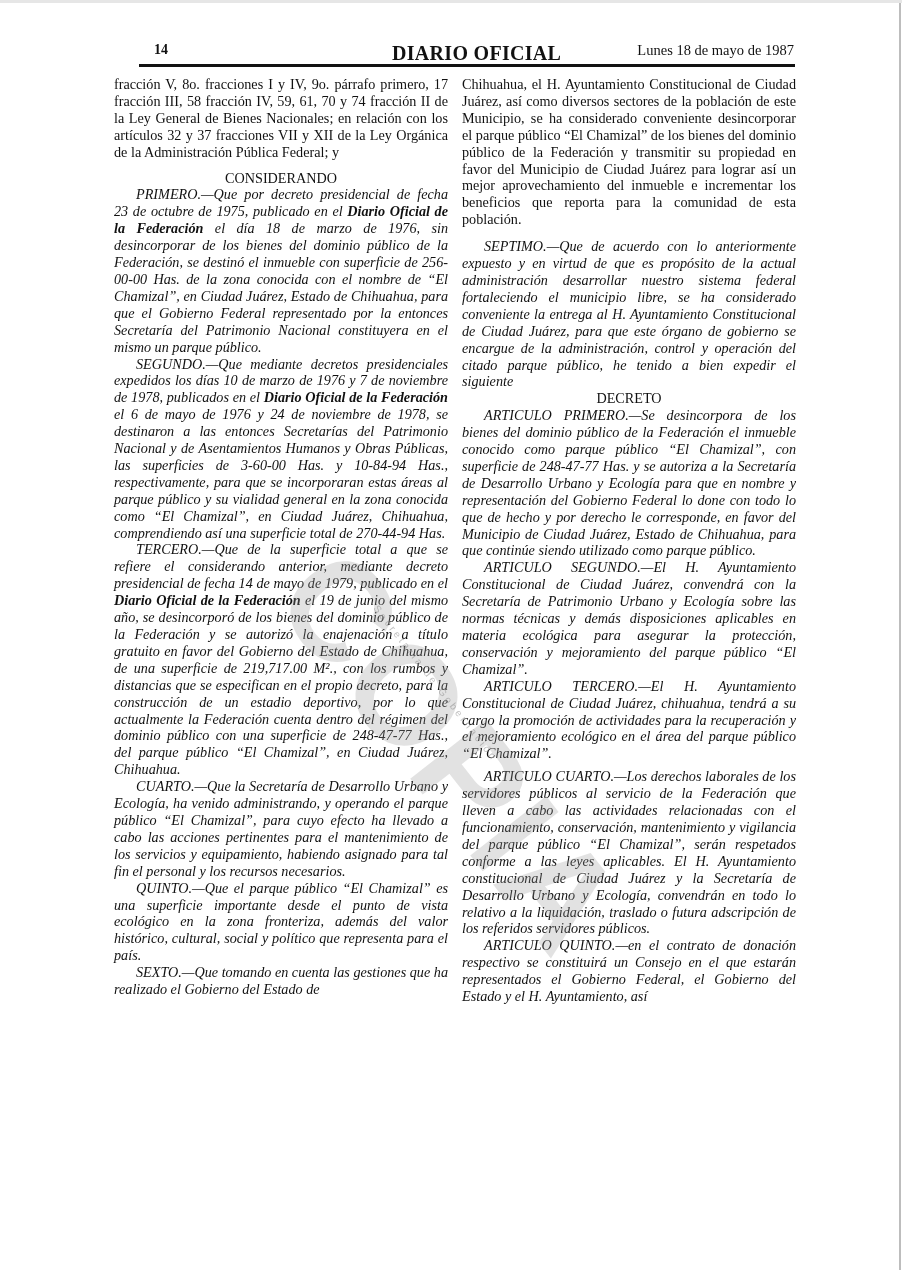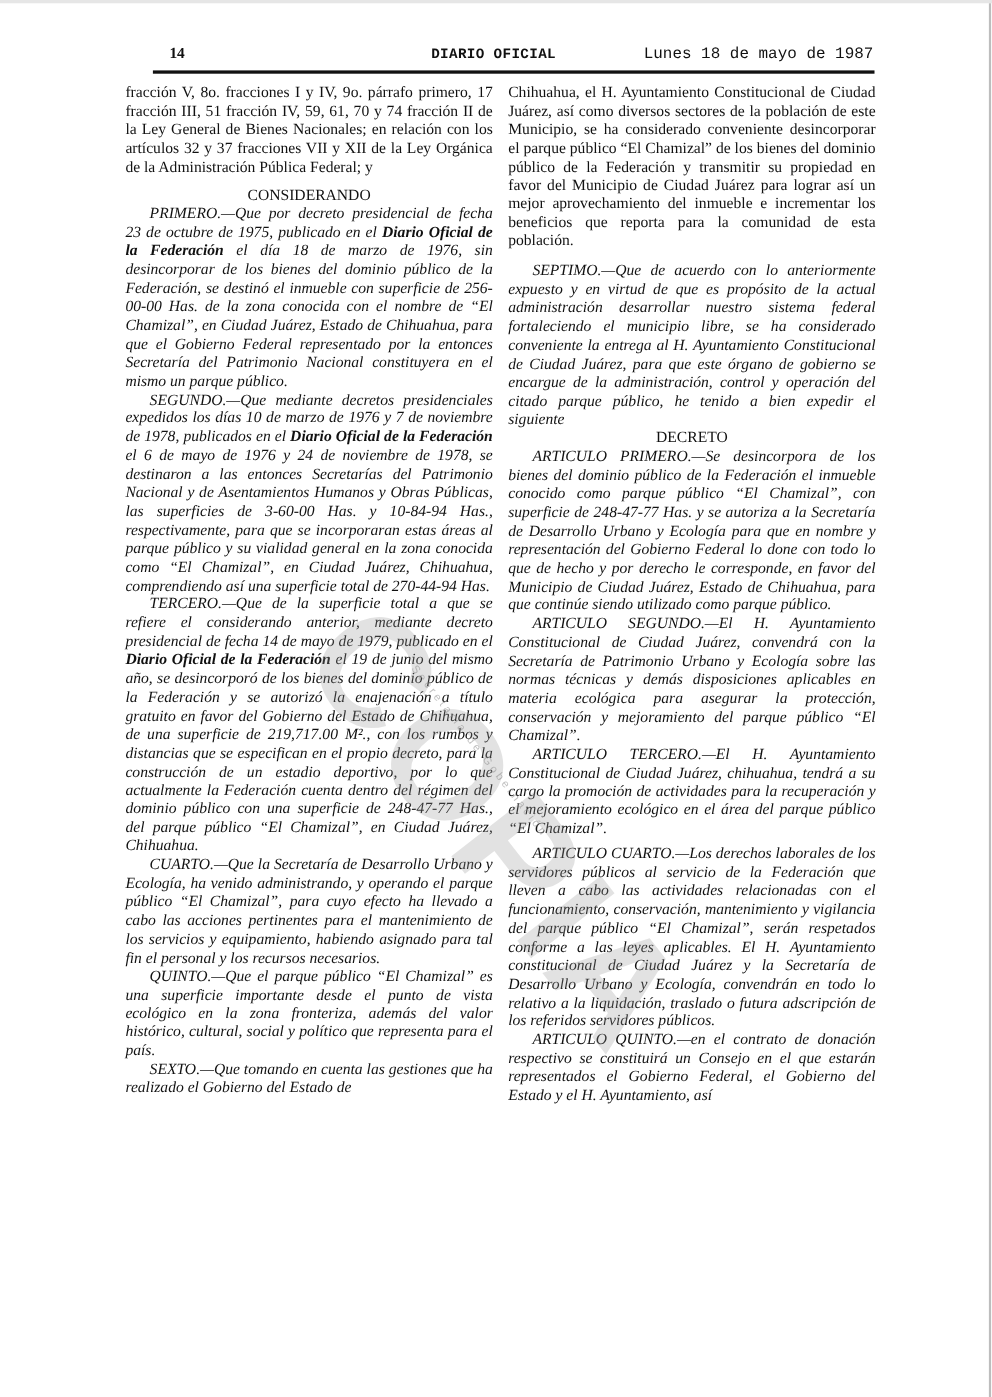--- a/index.html
+++ b/index.html
@@ -5,22 +5,22 @@
   html, body { margin: 0; padding: 0; }
   body {
     width: 902px; height: 1270px; background: #ffffff; position: relative; overflow: hidden;
     font-family: "DejaVu Serif", "Liberation Serif", serif;
     color: #111;
   }
   .topbar { position: absolute; left: 0; top: 0; width: 902px; height: 3px; background: #e6e6e6; }
   .rightedge { position: absolute; right: 1px; top: 3px; width: 2px; height: 1267px; background: #bdbdbd; }
   .header { position: absolute; left: 140px; top: 42px; width: 654px; height: 20px; }
   .header .pg { position: absolute; left: 14px; top: 0; font-weight: bold; font-size: 14px; font-family: "Liberation Serif", serif; }
-  .header .title { position: absolute; left: 252px; top: 0; font-weight: bold; font-size: 13px; letter-spacing: 0.3px; font-family: Liberation Mono, monospace; }
-  .header .date { position: absolute; right: 0; top: 0; font-size: 14.5px; font-family: Liberation Mono, monospace; }
+  .header .title { position: absolute; left: 252px; top: 0; font-weight: bold; font-size: 20px; letter-spacing: 0.3px; font-family: Liberation Serif, serif; }
+  .header .date { position: absolute; right: 0; top: 0; font-size: 14.5px; font-family: Liberation Serif, serif; }
   .rule { position: absolute; left: 139px; top: 64px; width: 656px; height: 3px; background: #111; }
   .col { position: absolute; top: 76px; width: 334px; font-size: 14.2px; line-height: 16.9px; font-family: "Liberation Serif", serif; }
   .col.left { left: 114px; }
   .col.right { left: 462px; }
   .p { text-align: justify; margin: 0; text-indent: 0; }
   .p.ind { text-indent: 22px; font-style: italic; }
   .p.gap { margin-top: 10px; }
   .h { text-align: center; margin: 0; }
   .p b { font-weight: bold; }
   .watermark {
@@ -41,21 +41,21 @@
 <div class="rightedge"></div>
 
 <div class="header">
   <span class="pg">14</span>
   <span class="title">DIARIO OFICIAL</span>
   <span class="date">Lunes 18 de mayo de 1987</span>
 </div>
 <div class="rule"></div>
 
 <div class="col left">
-  <p class="p">fracción V, 8o. fracciones I y IV, 9o. párrafo primero, 17 fracción III, 51 fracción IV, 59, 61, 70 y 74 fracción II de la Ley General de Bienes Nacionales; en relación con los artículos 32 y 37 fracciones VII y XII de la Ley Orgánica de la Administración Pública Federal; y</p>
+  <p class="p">fracción V, 8o. fracciones I y IV, 9o. párrafo primero, 17 fracción III, 58 fracción IV, 59, 61, 70 y 74 fracción II de la Ley General de Bienes Nacionales; en relación con los artículos 32 y 37 fracciones VII y XII de la Ley Orgánica de la Administración Pública Federal; y</p>
   <p class="h" style="margin-top:9px">CONSIDERANDO</p>
   <p class="p ind"><span>PRIMERO.—Que por decreto presidencial de fecha 23 de octubre de 1975, publicado en el </span><b>Diario Oficial de la Federación</b><span> el día 18 de marzo de 1976, sin desincorporar de los bienes del dominio público de la Federación, se destinó el inmueble con superficie de 256-00-00 Has. de la zona conocida con el nombre de “El Chamizal”, en Ciudad Juárez, Estado de Chihuahua, para que el Gobierno Federal representado por la entonces Secretaría del Patrimonio Nacional constituyera en el mismo un parque público.</span></p>
   <p class="p ind"><span>SEGUNDO.—Que mediante decretos presidenciales expedidos los días 10 de marzo de 1976 y 7 de noviembre de 1978, publicados en el </span><b>Diario Oficial de la Federación</b><span> el 6 de mayo de 1976 y 24 de noviembre de 1978, se destinaron a las entonces Secretarías del Patrimonio Nacional y de Asentamientos Humanos y Obras Públicas, las superficies de 3-60-00 Has. y 10-84-94 Has., respectivamente, para que se incorporaran estas áreas al parque público y su vialidad general en la zona conocida como “El Chamizal”, en Ciudad Juárez, Chihuahua, comprendiendo así una superficie total de 270-44-94 Has.</span></p>
   <p class="p ind"><span>TERCERO.—Que de la superficie total a que se refiere el considerando anterior, mediante decreto presidencial de fecha 14 de mayo de 1979, publicado en el </span><b>Diario Oficial de la Federación</b><span> el 19 de junio del mismo año, se desincorporó de los bienes del dominio público de la Federación y se autorizó la enajenación a título gratuito en favor del Gobierno del Estado de Chihuahua, de una superficie de 219,717.00 M²., con los rumbos y distancias que se especifican en el propio decreto, para la construcción de un estadio deportivo, por lo que actualmente la Federación cuenta dentro del régimen del dominio público con una superficie de 248-47-77 Has., del parque público “El Chamizal”, en Ciudad Juárez, Chihuahua.</span></p>
   <p class="p ind">CUARTO.—Que la Secretaría de Desarrollo Urbano y Ecología, ha venido administrando, y operando el parque público “El Chamizal”, para cuyo efecto ha llevado a cabo las acciones pertinentes para el mantenimiento de los servicios y equipamiento, habiendo asignado para tal fin el personal y los recursos necesarios.</p>
   <p class="p ind">QUINTO.—Que el parque público “El Chamizal” es una superficie importante desde el punto de vista ecológico en la zona fronteriza, además del valor histórico, cultural, social y político que representa para el país.</p>
   <p class="p ind">SEXTO.—Que tomando en cuenta las gestiones que ha realizado el Gobierno del Estado de</p>
 </div>
 
 <div class="col right">

